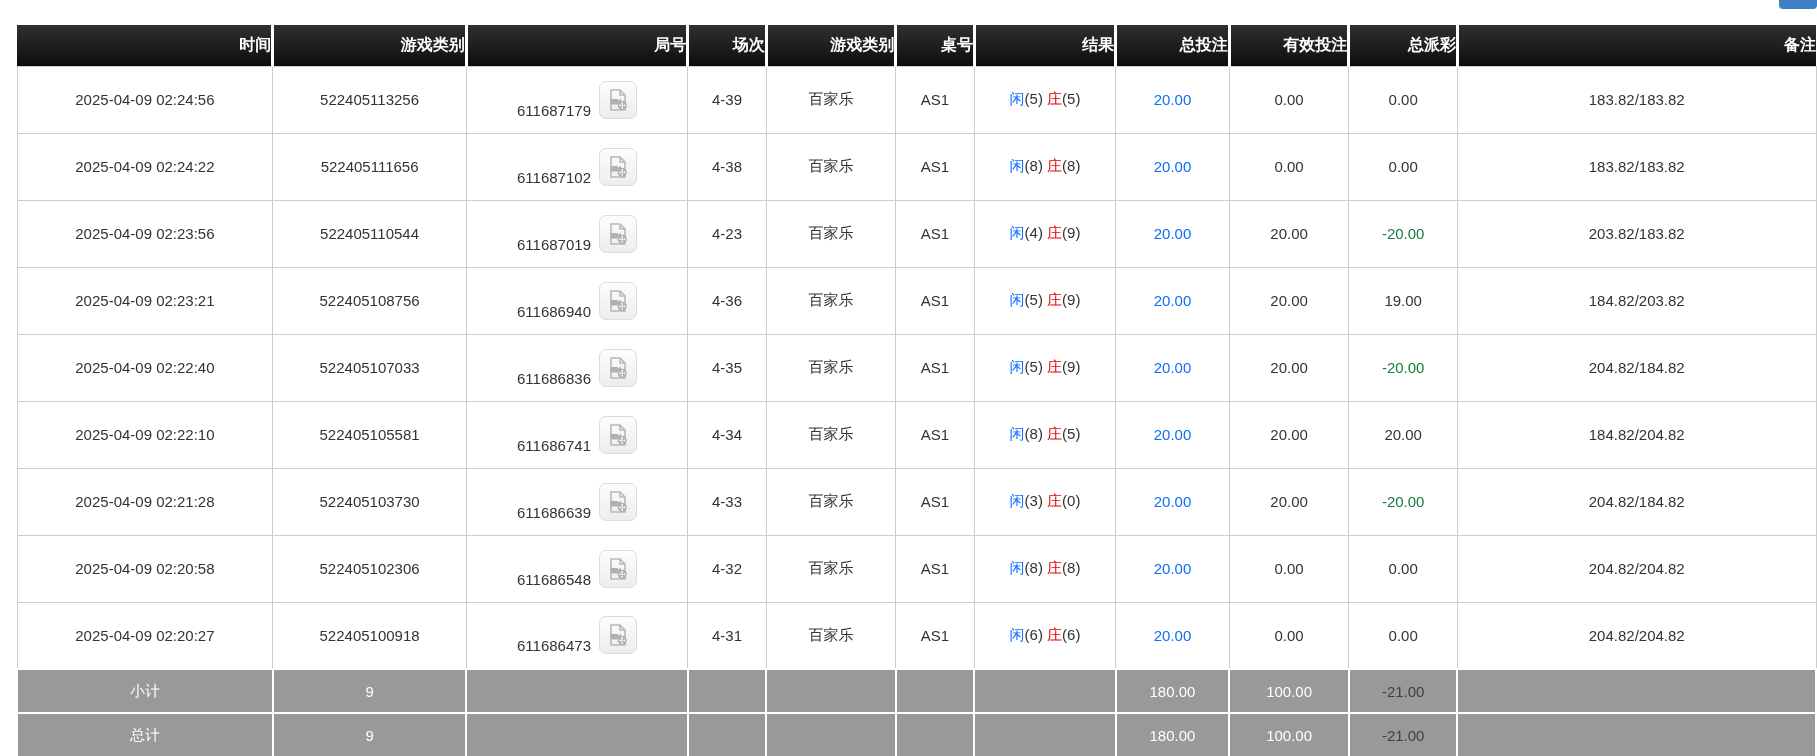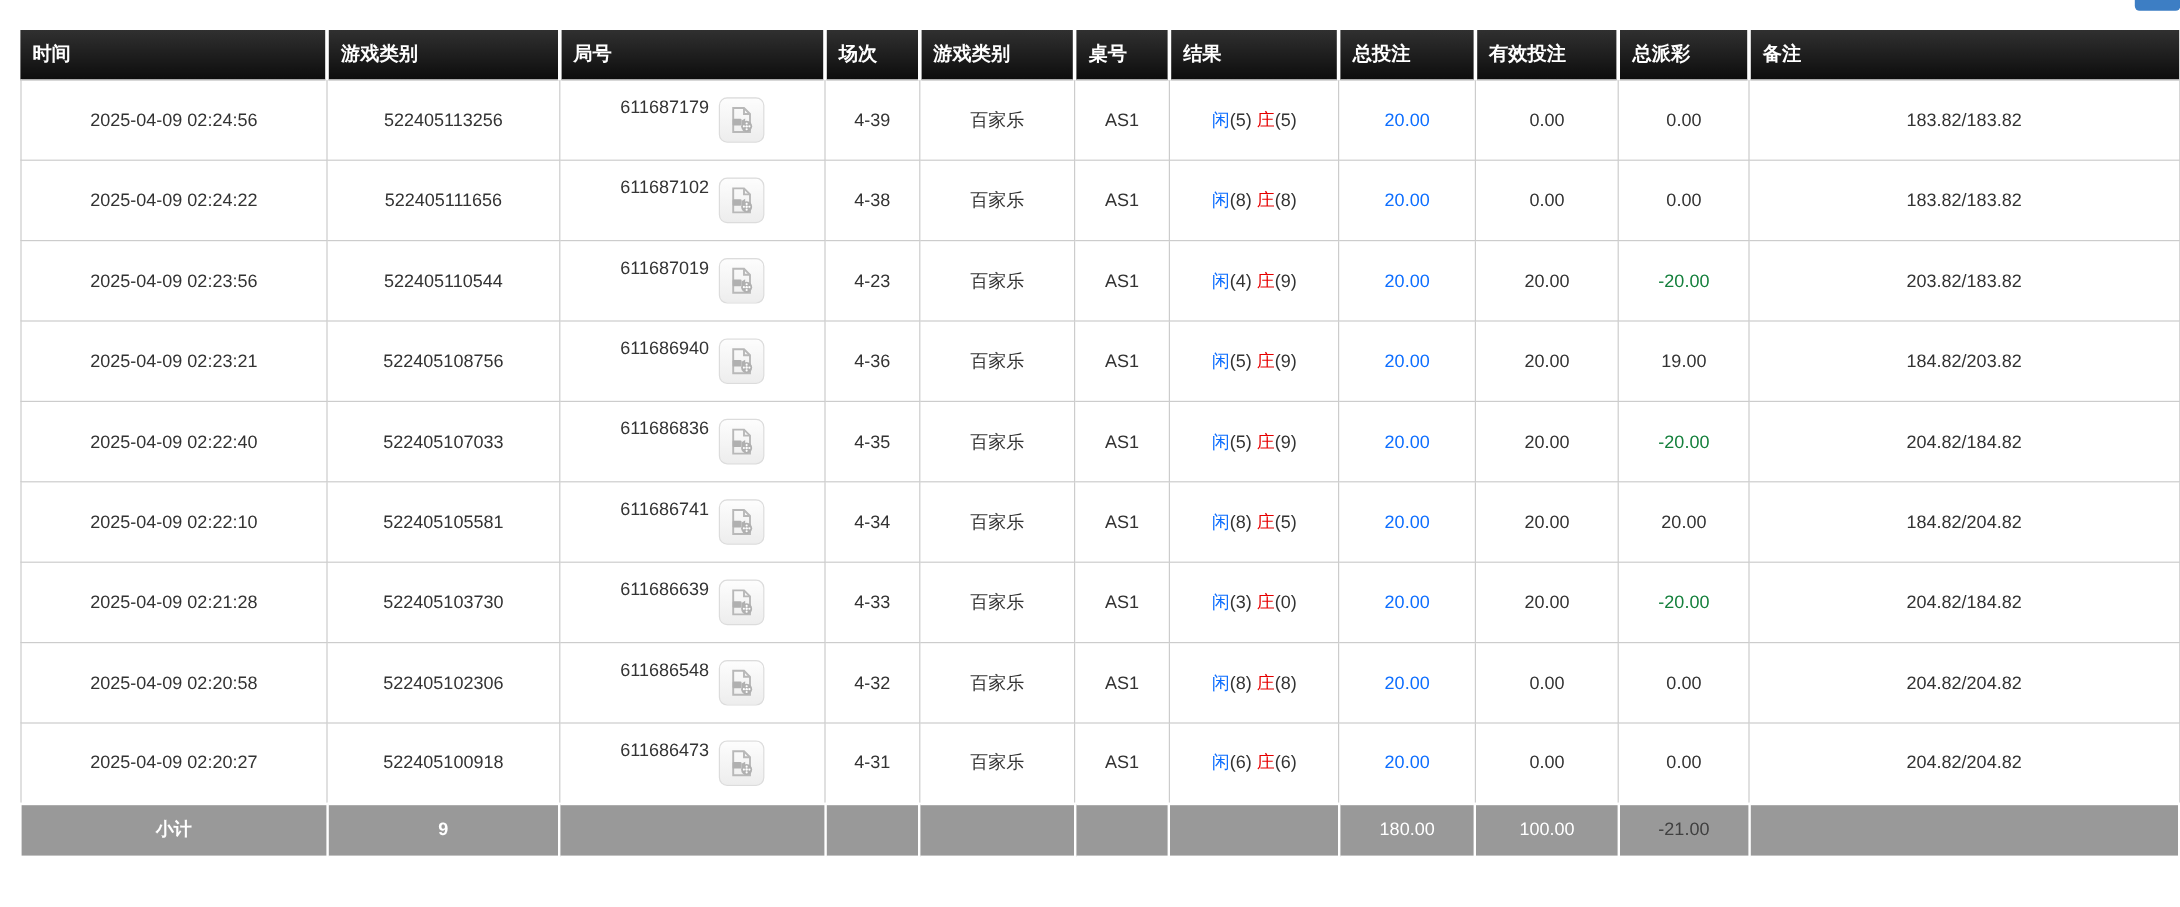--- a/index.html
+++ b/index.html
@@ -11,41 +11,41 @@
   }
   .top-frag {
     position: absolute; top: 0; left: 1779px; width: 38px; height: 9px;
     background: #3d7ec4; border-radius: 0 0 4px 4px;
   }
   .table-wrap { position: absolute; top: 25px; left: 16px; }
   table { border-collapse: collapse; table-layout: fixed; }
   th {
     background: linear-gradient(#303030, #0d0d0d);
     color: #fff; font-size: 16px; font-weight: bold;
-    height: 41px; padding: 10px; text-align: left;
+    height: 41px; padding: 0; text-align: right;
     border-left: 3px solid #fff;
     margin-left: 24px;
   }
   th:first-child { border-left: none; }
   td {
     border: 1px solid #cccccc; background: #fff;
     text-align: center; vertical-align: middle;
     font-size: 15px; color: #333333; height: 67px; padding: 0;
   }
   tr.footer-row td {
     background: #999999; color: #ffffff; border: 2px solid #ffffff;
     height: 44px; font-size: 15px;
   }
-  tr.footer-row td.flabel { font-weight: bold; }
+  tr.footer-row td.flabel { font-weight: normal; }
   .blue { color: #0d6eff; }
   .red  { color: #15803d; }
   .xian { color: #0d6eff; }
   .zhuang { color: #e60000; }
   tr.footer-row td .red { color: #404040; }
-  .round-inner { display: flex; align-items: flex-start; justify-content: center; gap: 8px; }
+  .round-inner { display: flex; align-items: flex-end; justify-content: center; gap: 8px; }
   .video-btn {
     width: 38px; height: 38px; border: 1px solid #dcdcdc; border-radius: 7px;
     background: linear-gradient(#fdfdfd, #ededed);
     display: inline-flex; align-items: center; justify-content: center;
     cursor: pointer; flex: 0 0 auto;
   }
 </style>
 </head>
 <body>
 
@@ -369,15 +369,28 @@
   <td></td>
   <td></td>
   <td></td>
   <td></td>
   <td></td>
   <td>180.00</td>
   <td>100.00</td>
   <td><span class="red">-21.00</span></td>
   <td></td>
  </tr>
+ <tr class="footer-row">
+  <td class="flabel">总计</td>
+  <td class="flabel">9</td>
+  <td></td>
+  <td></td>
+  <td></td>
+  <td></td>
+  <td></td>
+  <td>180.00</td>
+  <td>100.00</td>
+  <td><span class="red">-21.00</span></td>
+  <td></td>
+ </tr>
       </tfoot>
   </table>
 </div>
 
 </body></html>

